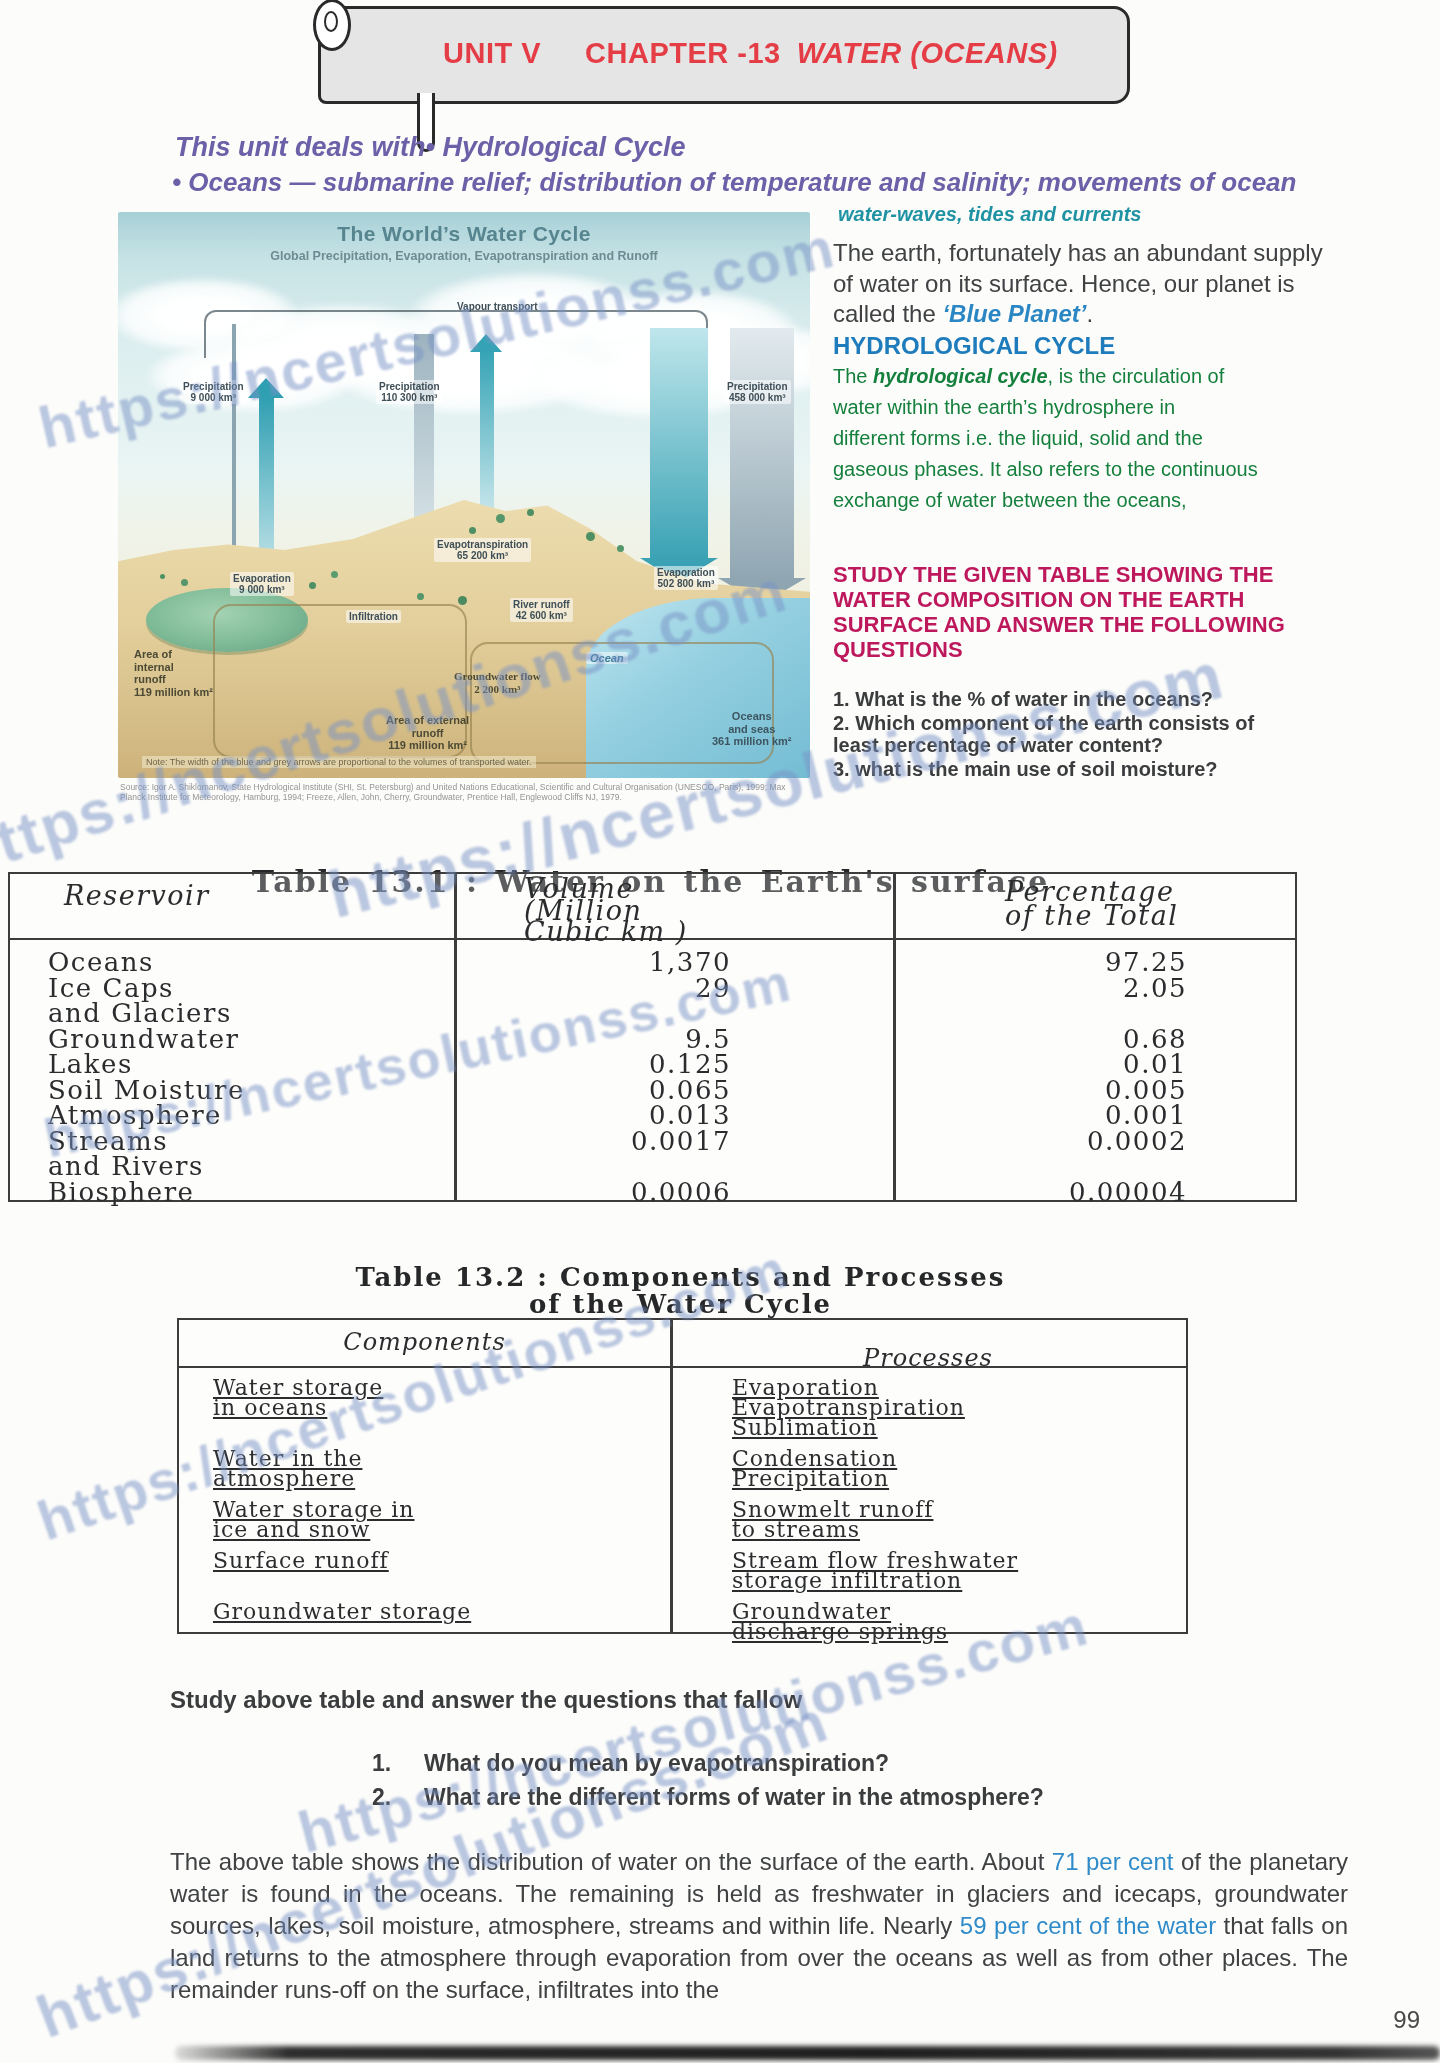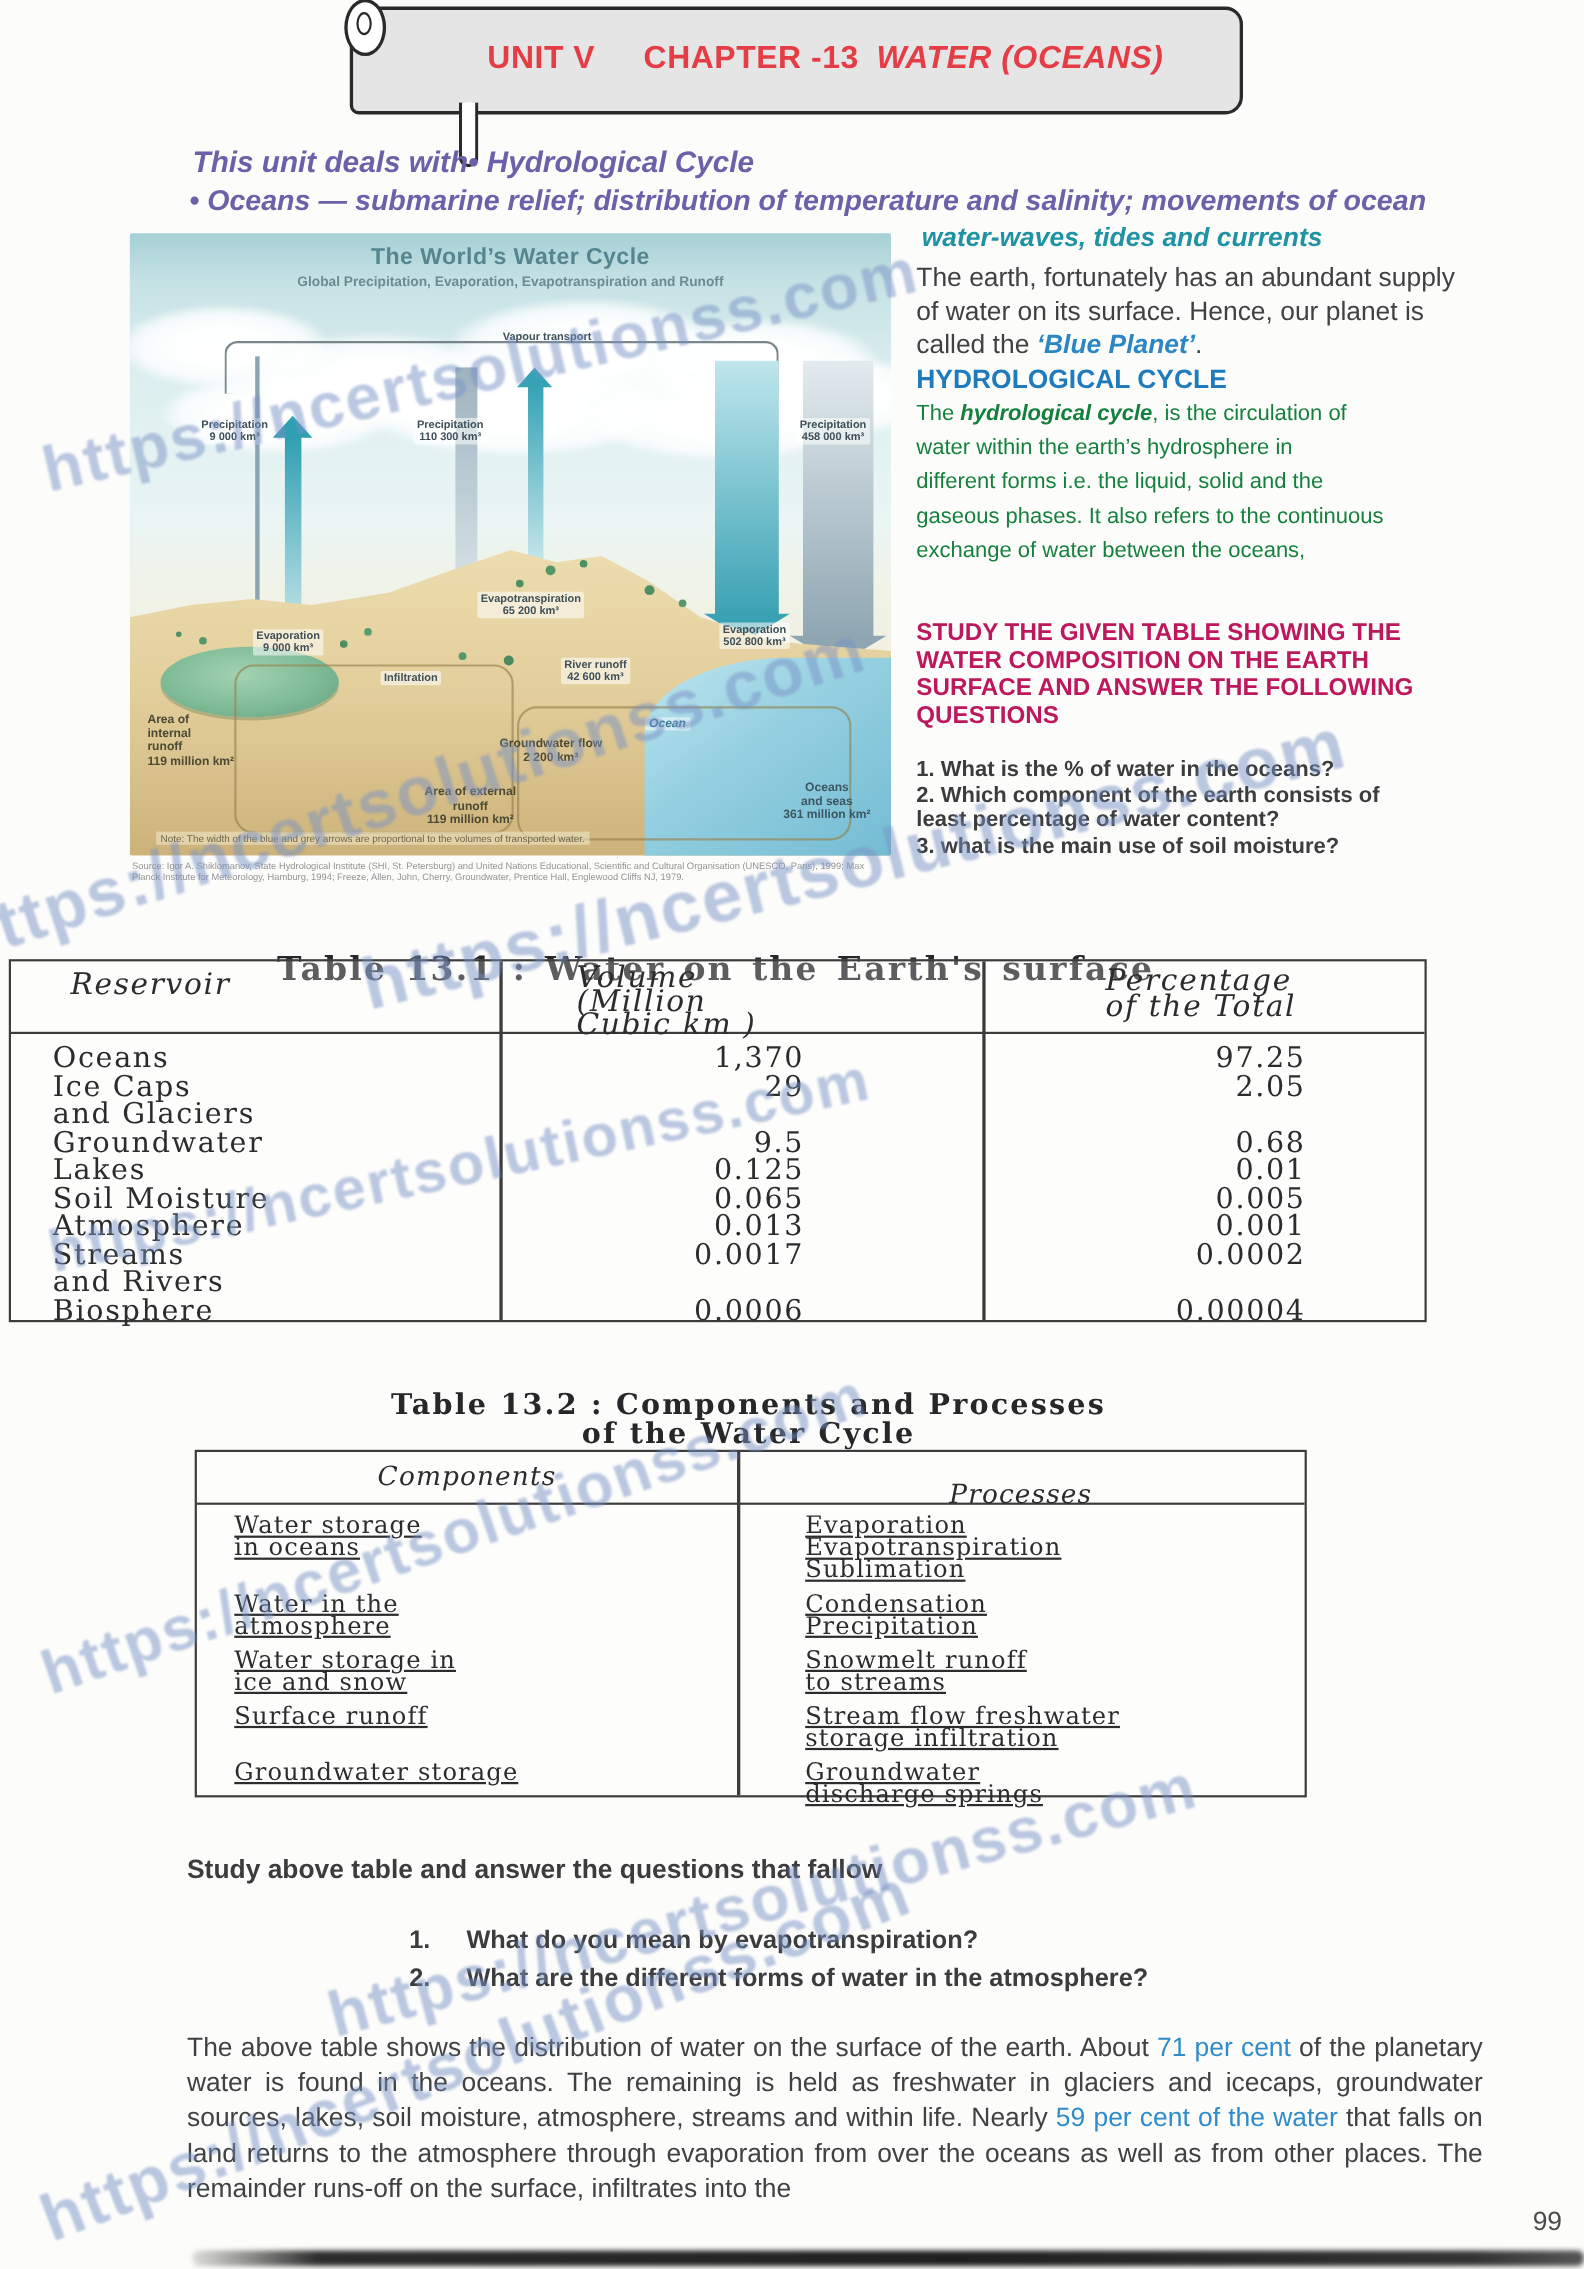--- a/index.html
+++ b/index.html
@@ -19,21 +19,21 @@
           border-left:3px solid #2a2a2a;border-right:3px solid #2a2a2a;border-bottom:3px solid #2a2a2a;
           border-radius:0 0 10px 10px;}
   .banner-text{position:absolute;left:122px;top:28px;font-weight:bold;font-size:29px;color:#e53d46;
           white-space:nowrap;letter-spacing:.5px;}
   .banner-text .g1{margin-left:44px;} .banner-text .g2{margin-left:16px;font-style:italic;}
 
   
   .intro{font-weight:bold;font-style:italic;color:#6c60a8;white-space:nowrap;}
   #intro1{left:175px;top:132px;font-size:27px;}
   #intro2{left:172px;top:167px;font-size:26px;}
-  #intro3{left:838px;top:203px;font-size:24px;color:#1f93a3;font-weight:bold;font-style:italic;white-space:nowrap;text-align:right;}
+  #intro3{left:838px;top:203px;font-size:20px;color:#1f93a3;font-weight:bold;font-style:italic;white-space:nowrap;text-align:right;}
 
   
   #dg{position:absolute;left:118px;top:212px;width:692px;height:566px;overflow:hidden;border-radius:2px;
       background:linear-gradient(180deg,#a6d0d6 0px,#c6e2e5 45px,#dceeef 130px,#eaf5f4 260px,#f0f3e8 320px,#f1efdf 420px);}
   .dg-title{position:absolute;top:10px;width:100%;text-align:center;font-weight:bold;font-size:21px;
       color:#57858f;letter-spacing:.4px;}
   .dg-sub{position:absolute;top:37px;width:100%;text-align:center;font-size:12.5px;font-weight:bold;color:#6d8b92;}
   .cl{position:absolute;background:radial-gradient(ellipse,rgba(255,255,255,.98) 30%,rgba(255,255,255,.8) 58%,rgba(255,255,255,0) 75%);
       filter:blur(3px);border-radius:50%;}
   .vloop{position:absolute;left:86px;top:98px;width:500px;height:46px;border:2.5px solid rgba(90,105,112,.8);
@@ -185,21 +185,21 @@
 65 200 km³</div>
     <div class="lb ml" style="left:536px;top:354px;">Evaporation
 502 800 km³</div>
     <div class="lb ml" style="left:392px;top:386px;">River runoff
 42 600 km³</div>
     <div class="lb" style="left:228px;top:398px;">Infiltration</div>
     <div class="lb2 ml" style="left:16px;top:436px;text-align:left;">Area of
 internal
 runoff
 119 million km²</div>
-    <div class="lb2 ml" style="left:336px;top:458px;">Groundwater flow
+    <div class="lb2 ml" style="left:336px;top:458px;font-family:Liberation Serif, serif;">Groundwater flow
 2 200 km³</div>
     <div class="lb2 ml" style="left:268px;top:502px;">Area of external
 runoff
 119 million km²</div>
     <div class="lb2 ml" style="left:594px;top:498px;color:#3d5560;">Oceans
 and seas
 361 million km²</div>
     <div class="oceanword">Ocean</div>
 
     <div class="dg-note">Note: The width of the blue and grey arrows are proportional to the volumes of transported water.</div>

